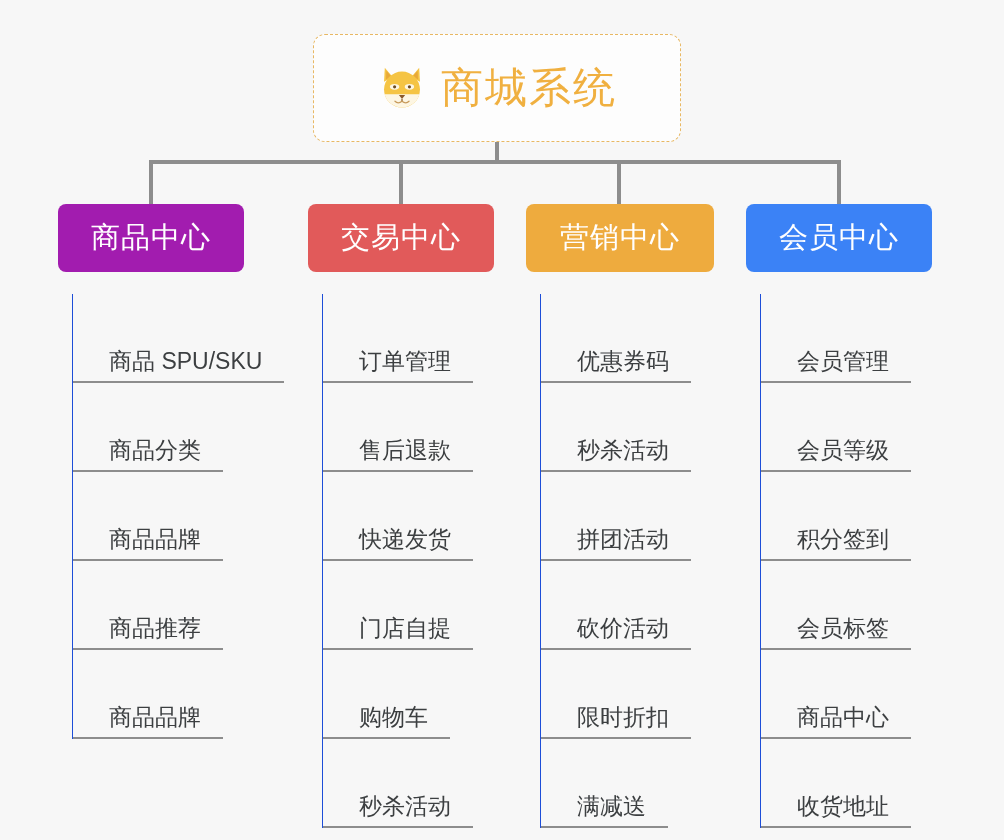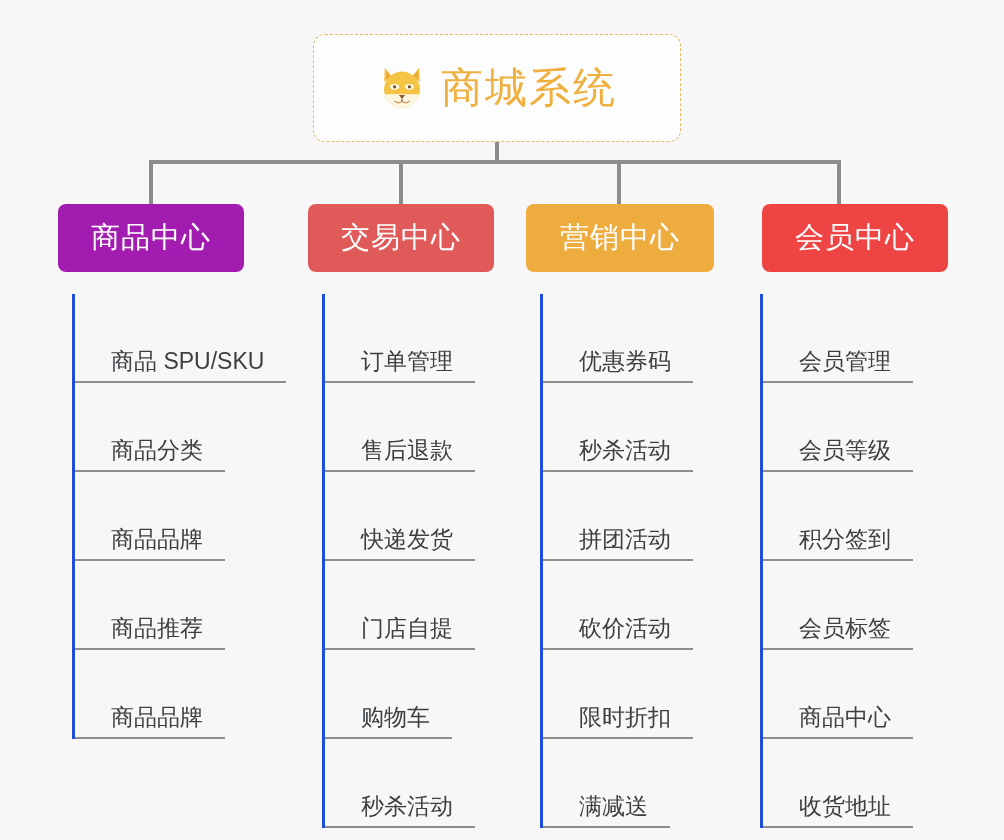--- a/index.html
+++ b/index.html
@@ -84,21 +84,21 @@
   }
   .cat-header.w186 { width: 186px; }
   .cat-header.w188 { width: 188px; font-family: Liberation Mono, monospace; }
 
   
   .leaf-list {
     position: relative;
     margin-top: 22px;
     margin-left: 14px;
     padding-left: 0;
-    border-left: 3px solid #1d4ed8;
+    border-left: 1px solid #1d4ed8;
   }
   .leaf-row {
     height: 89px;
     position: relative;
     display: flex;
     align-items: flex-end;
   }
   .leaf-label {
     display: inline-block;
     font-size: 23px;
@@ -212,21 +212,21 @@
       <div class="leaf-row">
           <span class="leaf-label">限时折扣</span>
         </div>
       <div class="leaf-row">
           <span class="leaf-label">满减送</span>
         </div>
     </div>
   </div>
 
   <div class="column col-3">
-    <div class="cat-header w186" style="background:#ef4444;margin-left:16px;">
+    <div class="cat-header w186" style="background:#3b82f6;">
       <span>会员中心</span>
     </div>
     <div class="leaf-list">
       <div class="leaf-row">
           <span class="leaf-label">会员管理</span>
         </div>
       <div class="leaf-row">
           <span class="leaf-label">会员等级</span>
         </div>
       <div class="leaf-row">

